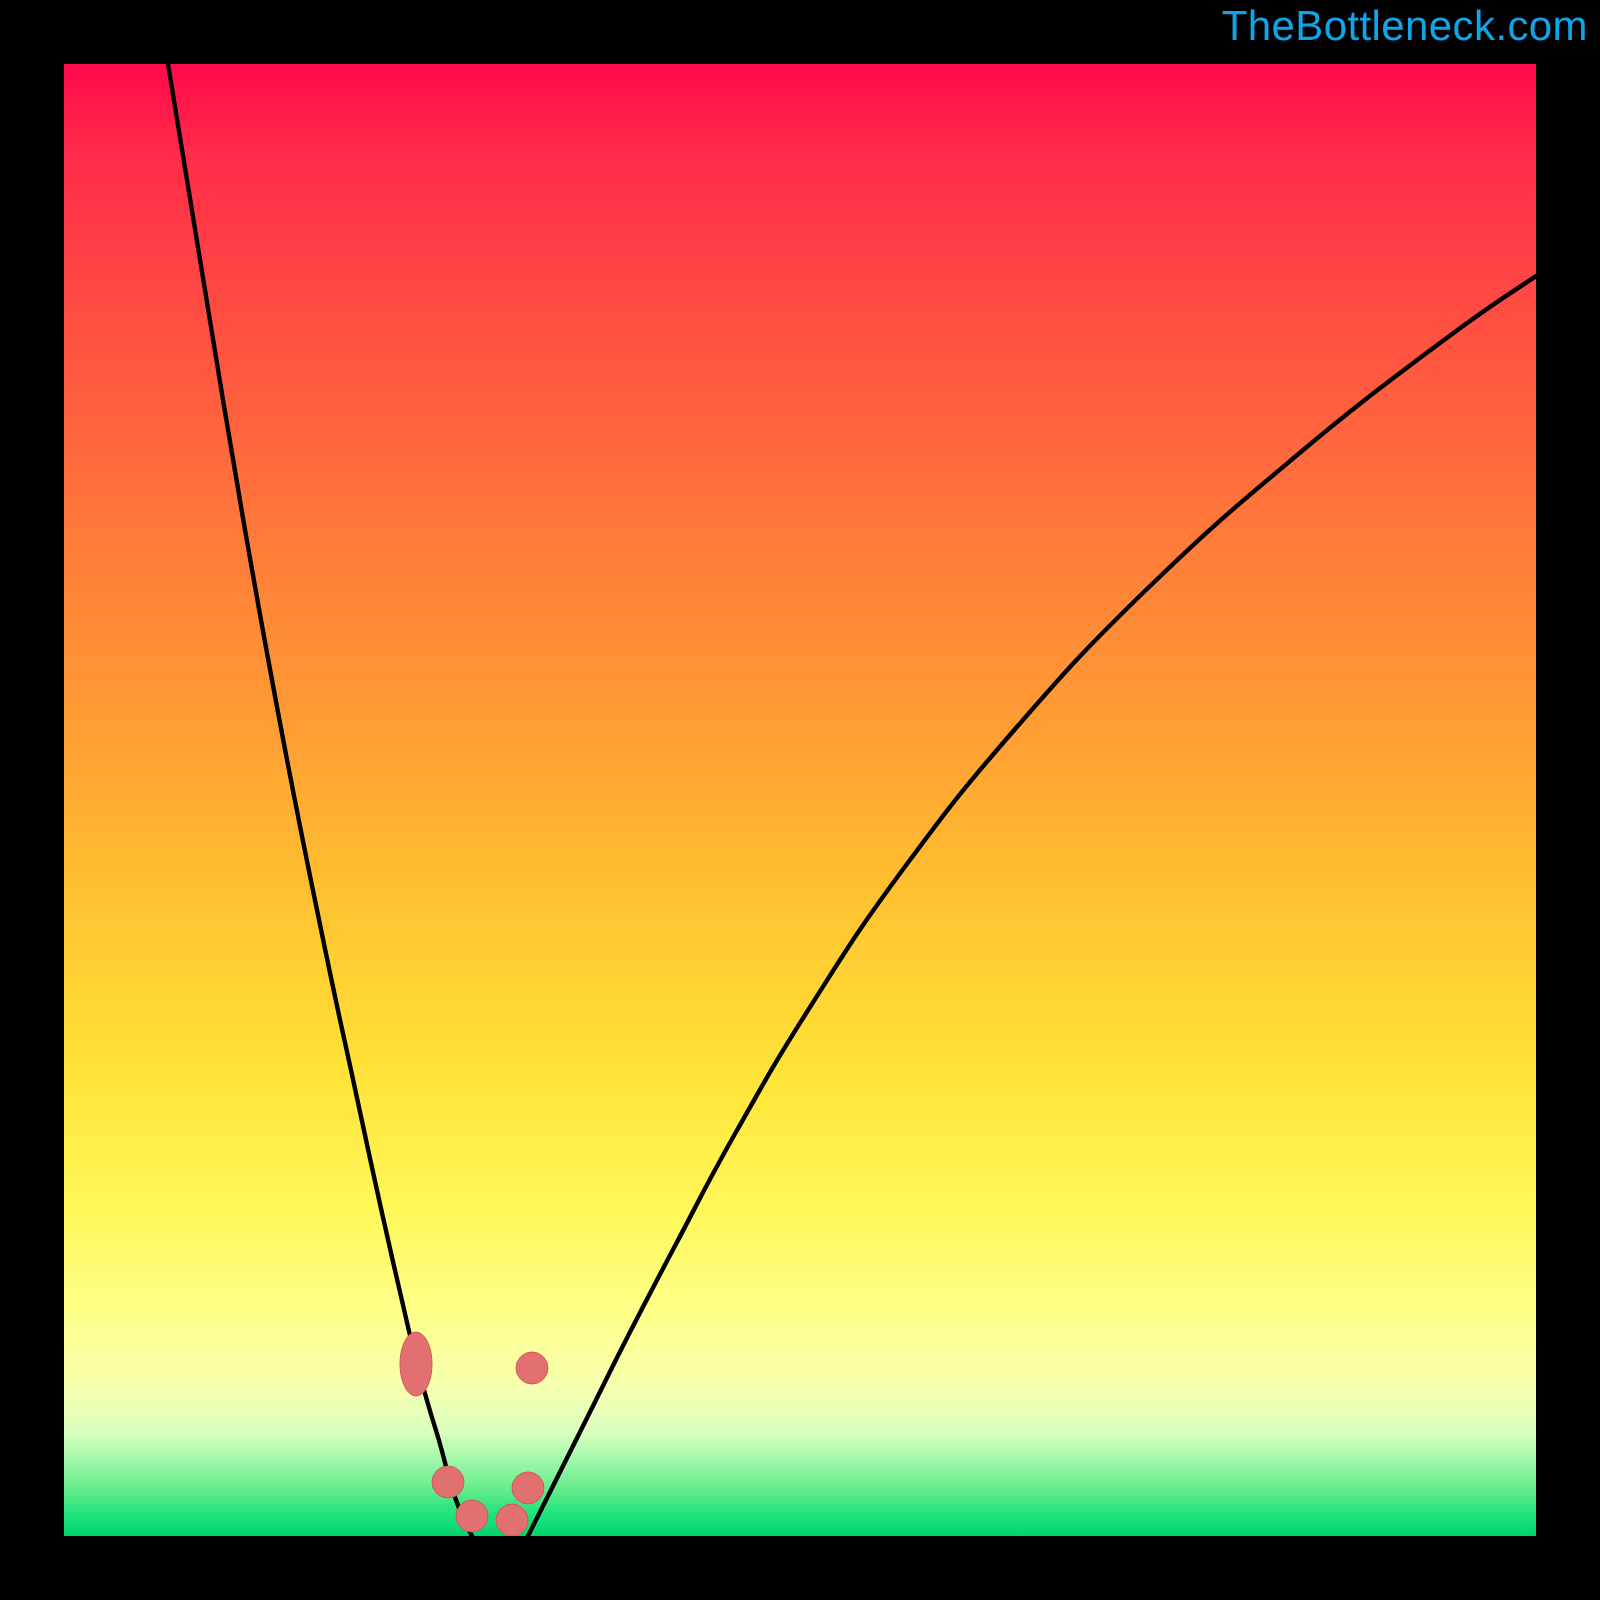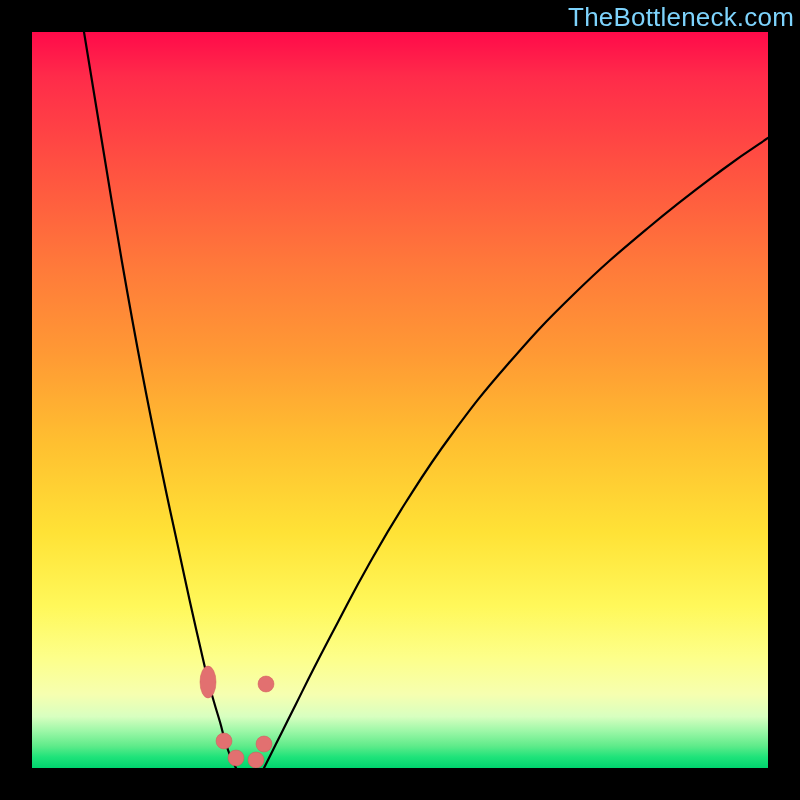--- a/index.html
+++ b/index.html
@@ -43,22 +43,22 @@
       #9cf7a7 95%,
       #5feb8a 97%,
       #1fe37a 98.5%,
       #00d46e 100%
     );
   }
   .watermark {
     position: absolute;
     top: 2px;
     right: 6px;
-    color: #7dd3fc;
-    font-size: 26px;
+    color: #0ea5e9;
+    font-size: 21px;
     letter-spacing: 0.2px;
     user-select: none;
   }
   svg.curves {
     position: absolute;
     inset: 0;
   }
   .dot {
     fill: #e27070;
     stroke: #d05a5a;

